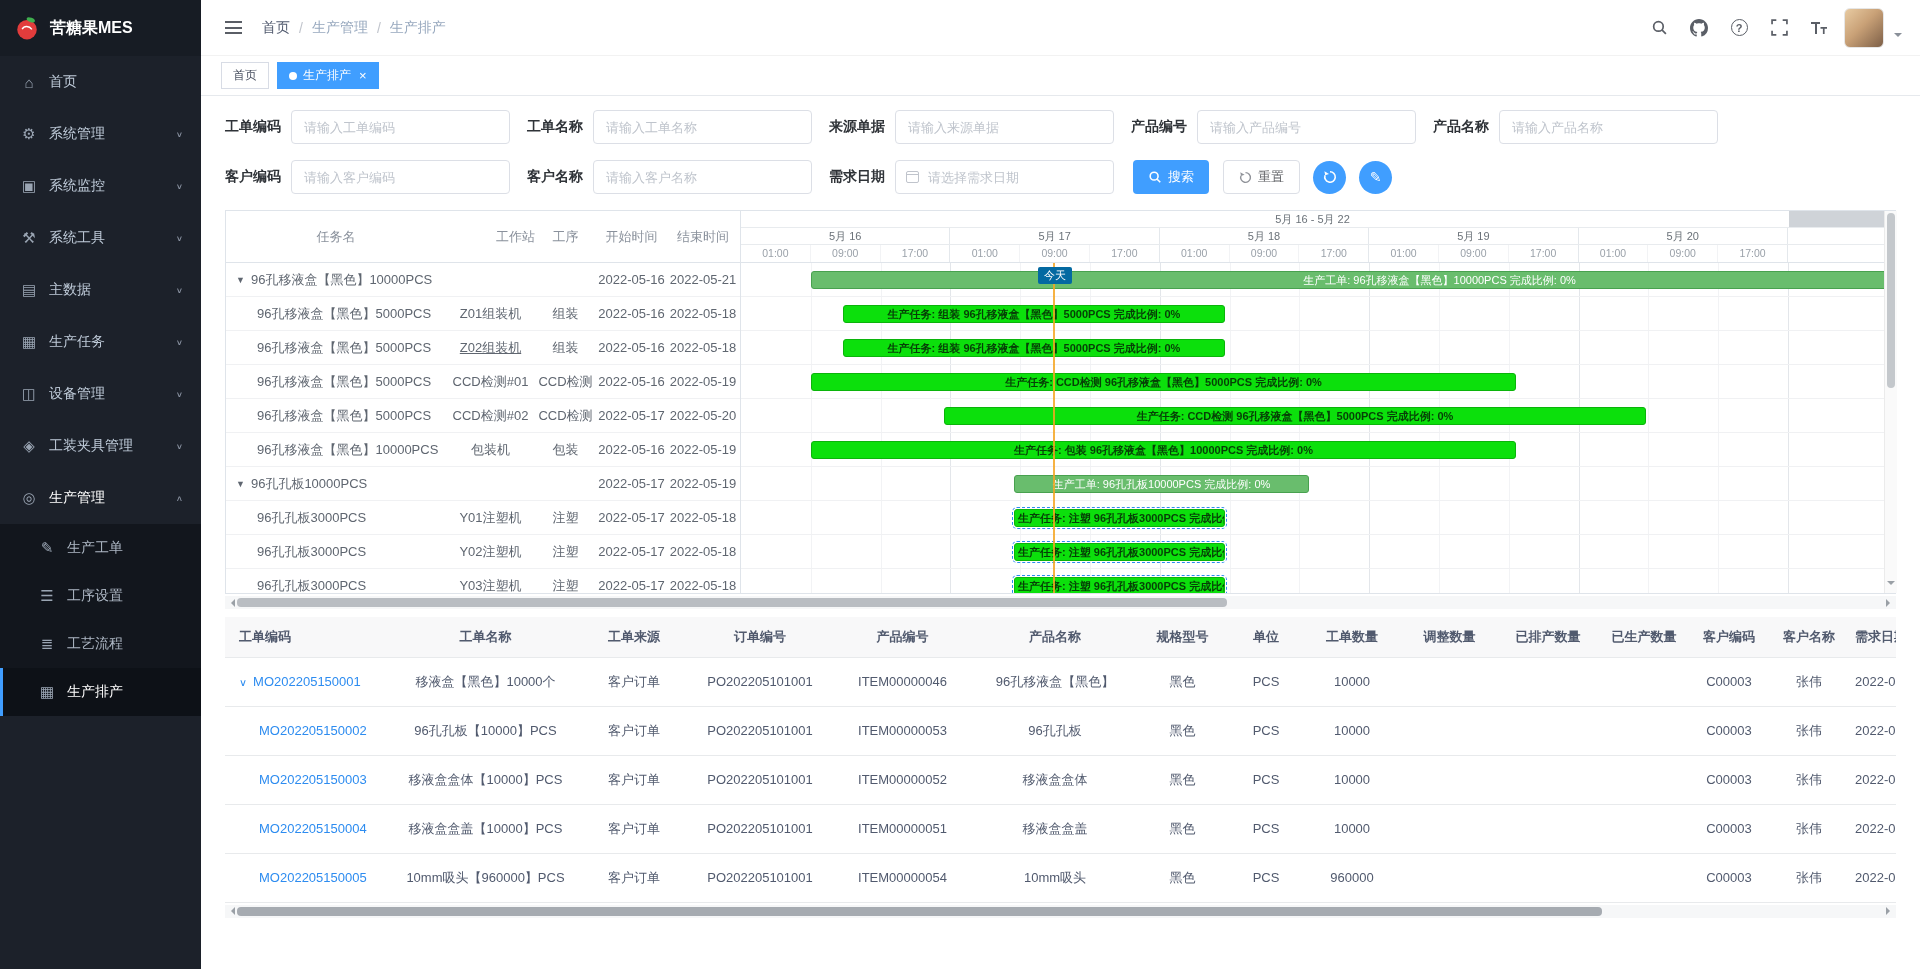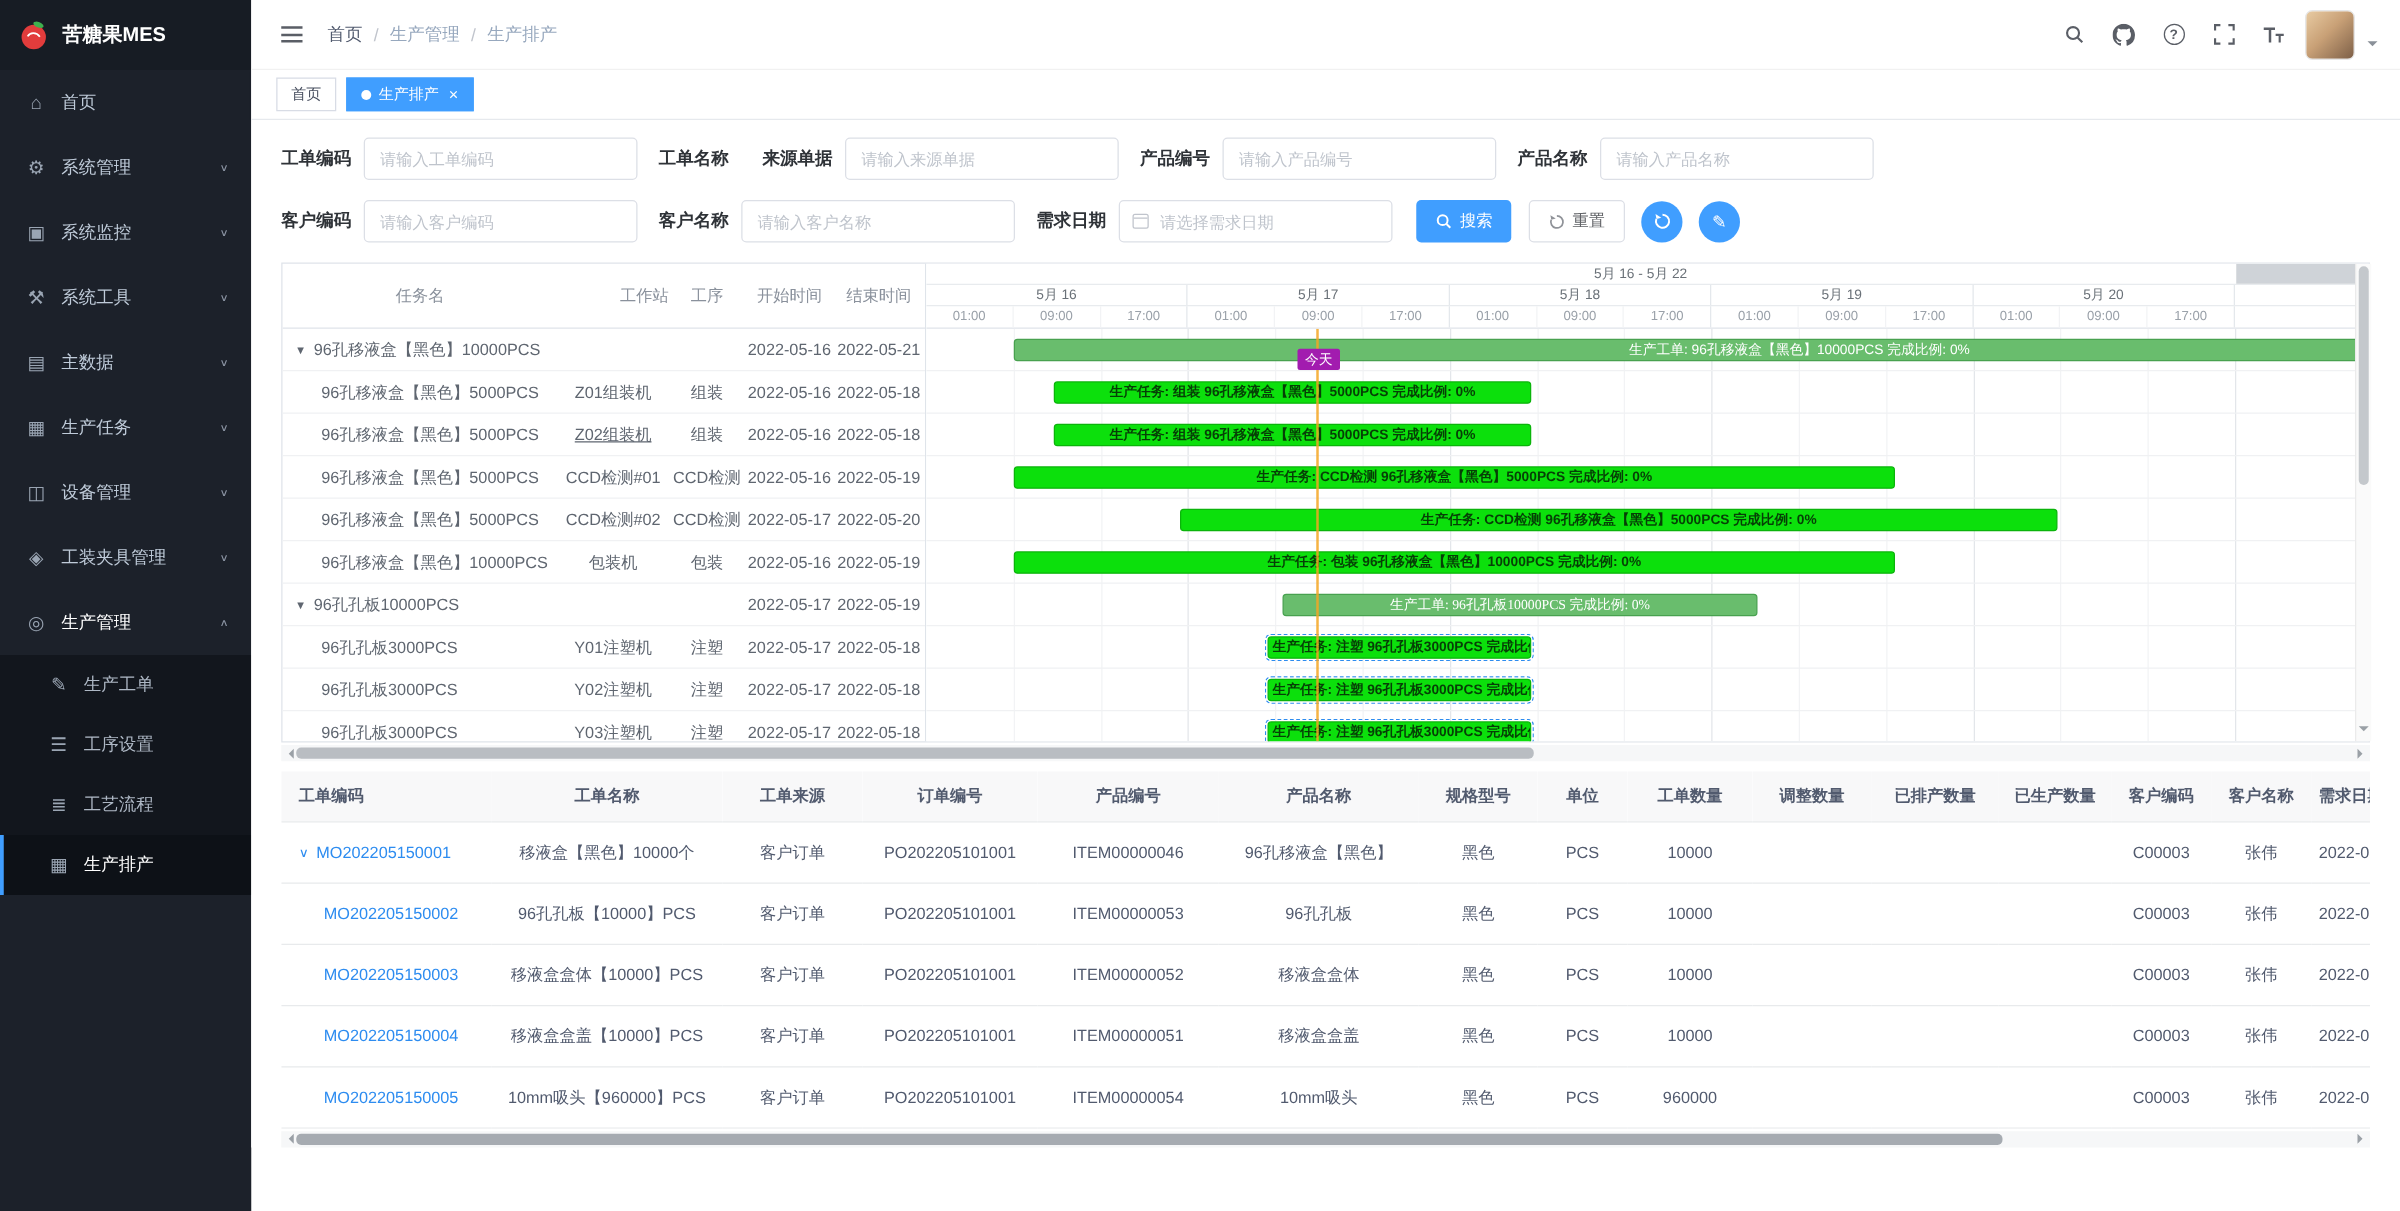--- a/index.html
+++ b/index.html
@@ -79,21 +79,21 @@
 .tl-rows{position:relative;height:330px;overflow:hidden}
 .vline{position:absolute;top:0;bottom:0;width:1px;background:#f2f3f5;z-index:0}
 .vline.day{background:#e3e6ea}
 .tl-row{height:34px;border-bottom:1px solid #f0f1f3;position:relative;z-index:1}
 .bar{position:absolute;top:8px;height:18px;line-height:16px;font-size:11px;border-radius:3px;overflow:hidden;white-space:nowrap;text-align:center;cursor:pointer}
 .bar.order{background:#69bd6d;border:1px solid #48a14f;color:#fff}
 .bar.task{background:#0ce00c;border:1px solid #0bb40b;color:#063f06;font-weight:bold}
 .bar.selected{outline:1px dashed #2d8cf0;outline-offset:1px}
 .bar.left{text-align:left;padding-left:3px}
 .today-line{position:absolute;top:0;bottom:0;width:2px;background:#f5a623;opacity:.85;z-index:2}
-.today-badge{position:absolute;top:16px;padding:1px 6px;background:#a21caf;color:#fff;font-size:11px;border-radius:2px;z-index:3}
+.today-badge{position:absolute;top:4px;padding:1px 6px;background:#0369a1;color:#fff;font-size:11px;border-radius:2px;z-index:3}
 
 .gantt-vscroll{width:13px;flex-shrink:0;background:#fafafa;border-left:1px solid #ebebeb;position:relative}
 .vthumb{position:absolute;top:2px;left:2px;width:8px;height:175px;background:#c4c8cc;border-radius:4px}
 .varrow{position:absolute;bottom:4px;left:2px;width:0;height:0;border:4.5px solid transparent;border-top-color:#9aa0a6}
 .gantt-hscroll,.table-hscroll{width:1671px;height:13px;background:#f6f7f8;position:relative;margin-top:2px}
 .tri-left{position:absolute;left:2px;top:2.5px;width:0;height:0;border:4px solid transparent;border-right-color:#9aa0a6}
 .tri-right{position:absolute;right:2px;top:2.5px;width:0;height:0;border:4px solid transparent;border-left-color:#9aa0a6}
 .hthumb{position:absolute;top:2px;height:9px;background:#b9bdc2;border-radius:4px}
 .gantt-hscroll .hthumb{left:12px;width:990px}
 .table-hscroll .hthumb{left:12px;width:1365px;background:#a6abb1}
@@ -249,20 +249,23 @@
 
       <div class="filters">
         <div class="filter-row">
             <span class="fields"><div class="field">
                 <label class="f-label">工单编码</label>
                 <span class="input-wrap">
                   <input class="f-input" placeholder="请输入工单编码" style="">
                 </span>
               </div><div class="field">
                 <label class="f-label">工单名称</label>
+                <span class="input-wrap">
+                  <input class="f-input" placeholder="请输入工单名称" style="">
+                </span>
               </div><div class="field">
                 <label class="f-label">来源单据</label>
                 <span class="input-wrap">
                   <input class="f-input" placeholder="请输入来源单据" style="">
                 </span>
               </div><div class="field">
                 <label class="f-label">产品编号</label>
                 <span class="input-wrap">
                   <input class="f-input" placeholder="请输入产品编号" style="">
                 </span>
@@ -478,21 +481,21 @@
               <div class="tl-row">
                 <div class="bar task" style="left: 70px; width: 705px;">生产任务: CCD检测 96孔移液盒【黑色】5000PCS 完成比例: 0%</div>
               </div>
               <div class="tl-row">
                 <div class="bar task" style="left: 203px; width: 702px;">生产任务: CCD检测 96孔移液盒【黑色】5000PCS 完成比例: 0%</div>
               </div>
               <div class="tl-row">
                 <div class="bar task" style="left: 70px; width: 705px;">生产任务: 包装 96孔移液盒【黑色】10000PCS 完成比例: 0%</div>
               </div>
               <div class="tl-row">
-                <div class="bar order" style="left: 285px; width: 380px; font-family: Liberation Serif, serif;">生产工单: 96孔孔板10000PCS 完成比例: 0%</div>
+                <div class="bar order" style="left: 273px; width: 295px;">生产工单: 96孔孔板10000PCS 完成比例: 0%</div>
               </div>
               <div class="tl-row">
                 <div class="bar task selected left" style="left: 273px; width: 211px;">生产任务: 注塑 96孔孔板3000PCS 完成比例: 0%</div>
               </div>
               <div class="tl-row">
                 <div class="bar task selected left" style="left: 273px; width: 211px;">生产任务: 注塑 96孔孔板3000PCS 完成比例: 0%</div>
               </div>
               <div class="tl-row">
                 <div class="bar task selected left" style="left: 273px; width: 211px;">生产任务: 注塑 96孔孔板3000PCS 完成比例: 0%</div>
               </div>

